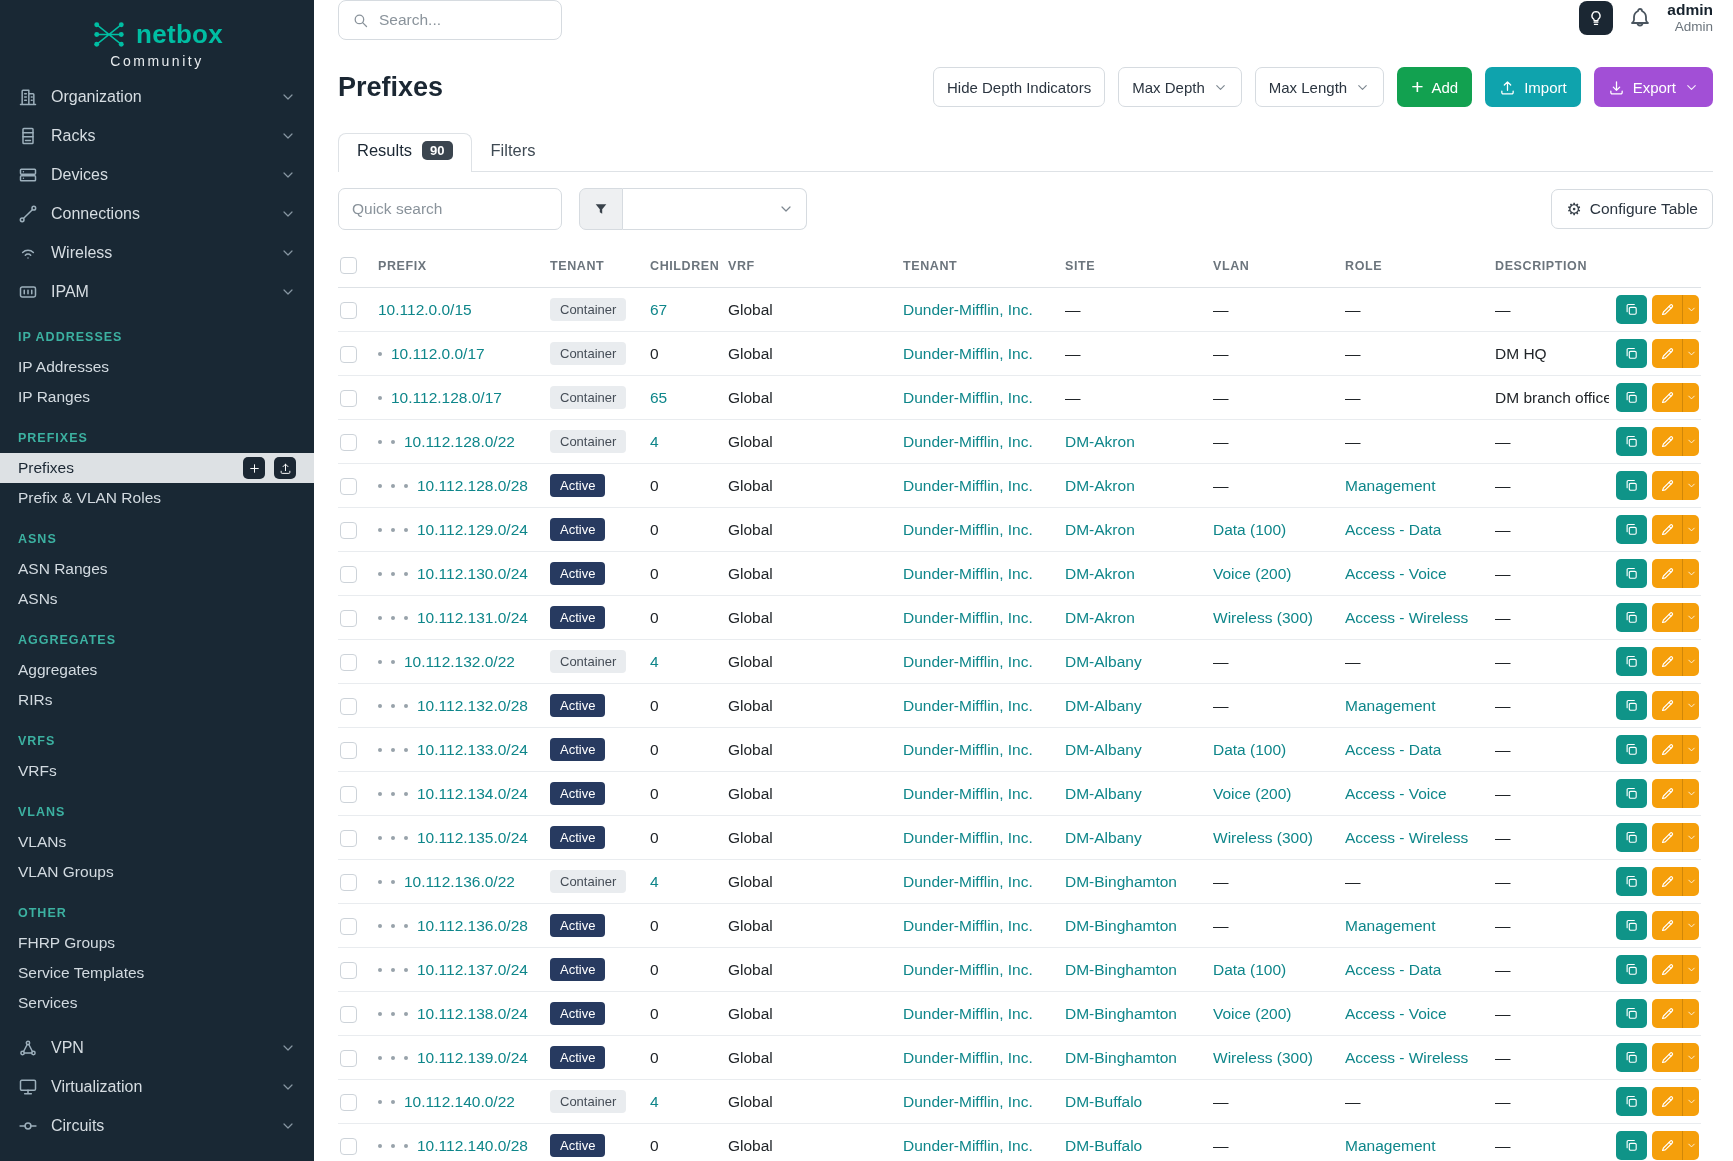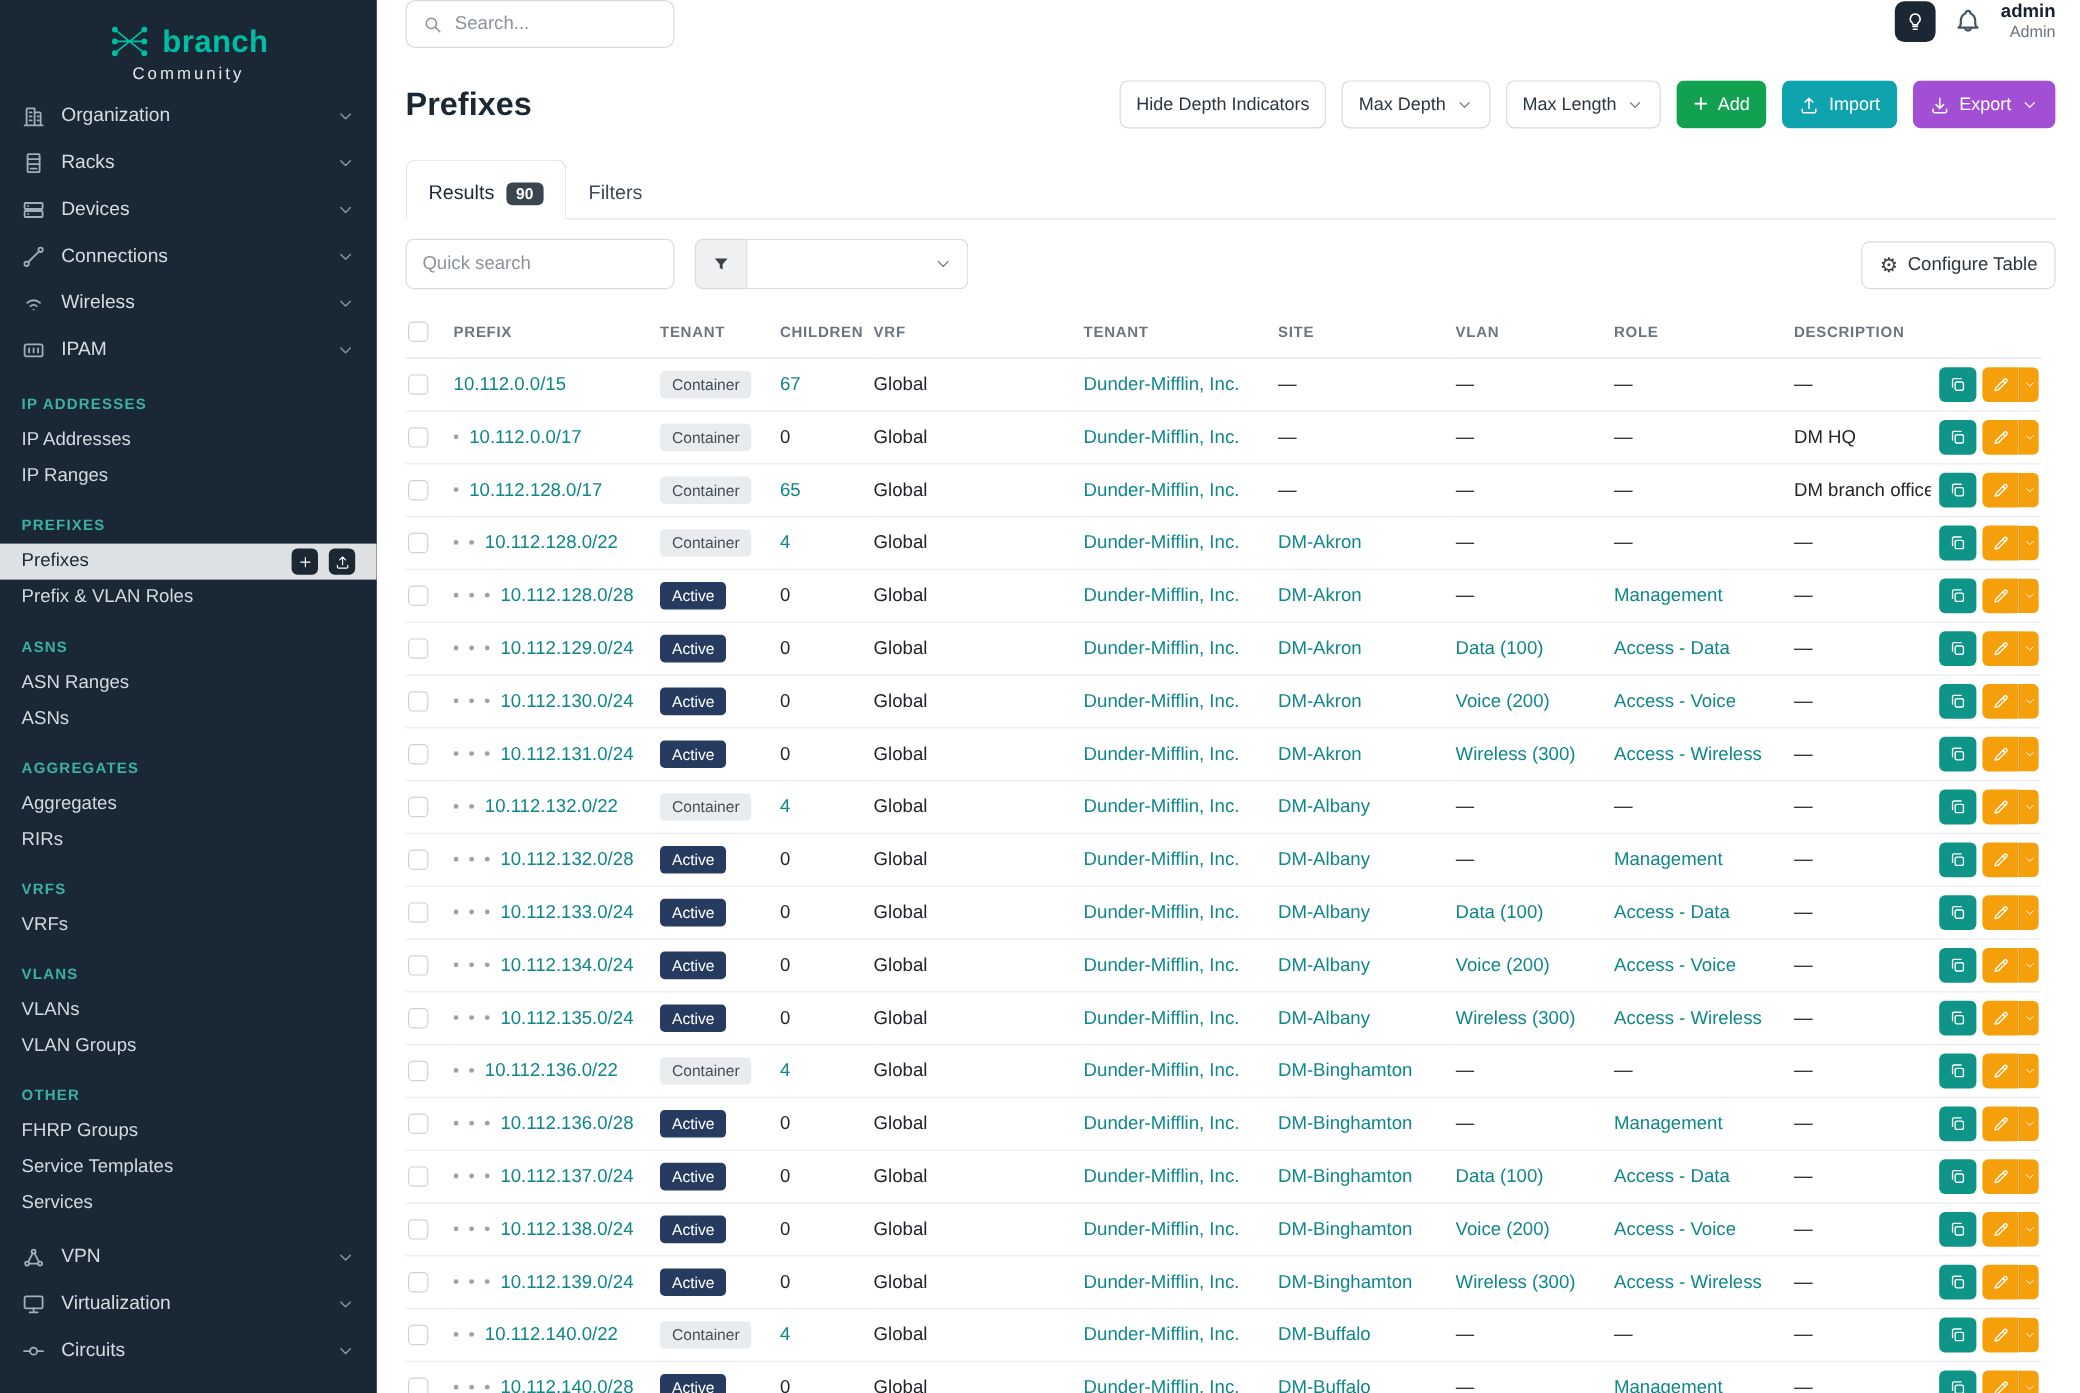--- a/index.html
+++ b/index.html
@@ -69,29 +69,29 @@
   .btn-outline{background:#fff;border-color:var(--border);color:#2b3540}
   .btn .chev{width:15px;height:15px;color:#7d8790}
   .btn-green{background:var(--btn-add);color:#fff;font-weight:500}
   .btn-teal{background:var(--btn-import);color:#fff;font-weight:500}
   .btn-purple{background:var(--btn-export);color:#fff;font-weight:500}
   .btn-purple .chev,.btn-teal .chev,.btn-green .chev{color:rgba(255,255,255,.9)}
   .btn .bi{width:17px;height:17px}
   .plus-glyph{font-size:21px;line-height:1;font-weight:500;margin-top:-2px}
 
   .tabs-row{display:flex;margin:12px 20px 0 24px;border-bottom:1px solid #dee2e6}
-  .tab{display:flex;align-items:center;gap:10px;padding:18px 18px 12px;font-size:16.5px;
+  .tab{display:flex;align-items:center;gap:10px;padding:7px 18px 12px;font-size:16.5px;
     color:#3f4a54;cursor:pointer;border:1px solid transparent;border-bottom:none;
     border-radius:8px 8px 0 0;margin-bottom:-1px}
   .tab.active{background:#fff;border-color:#dee2e6;color:#1b2733;font-weight:500;
     box-shadow:0 1px 0 #fff}
   .tab-badge{background:#3b454f;color:#fff;font-size:13px;padding:2px 8px;border-radius:5px;
     font-weight:bold}
 
-  .controls-row{display:flex;align-items:flex-end;padding:16px 20px 14px 24px}
+  .controls-row{display:flex;align-items:center;padding:16px 20px 14px 24px}
   .quick-search{width:224px;height:42px;border:1px solid var(--border);border-radius:7px;
     padding:0 13px;font-size:15.5px;font-family:inherit;color:#212529;outline:none}
   .quick-search::placeholder{color:#8a939b}
   .filter-group{display:flex;margin-left:17px}
   .funnel-btn{width:44px;height:42px;background:#eef0f2;border:1px solid var(--border);
     border-radius:7px 0 0 7px;display:inline-flex;align-items:center;justify-content:center;
     color:#39424b}
   .funnel-btn .icon{width:16px;height:16px}
   .empty-select{width:184px;height:42px;border:1px solid var(--border);border-left:none;
     border-radius:0 7px 7px 0;display:flex;align-items:center;justify-content:flex-end;
@@ -139,21 +139,21 @@
           <svg viewBox="0 0 44 40">
             <path d="M7 32L37 8M7 8l30 24M7 20h30"></path>
             <circle cx="7" cy="8" r="3" fill="currentColor" stroke="none"></circle>
             <circle cx="7" cy="20" r="3" fill="currentColor" stroke="none"></circle>
             <circle cx="7" cy="32" r="3" fill="currentColor" stroke="none"></circle>
             <circle cx="37" cy="8" r="3" fill="currentColor" stroke="none"></circle>
             <circle cx="37" cy="20" r="3" fill="currentColor" stroke="none"></circle>
             <circle cx="37" cy="32" r="3" fill="currentColor" stroke="none"></circle>
           </svg>
         </span>
-      <span class="logo-text">branch</span>
+      <span class="logo-text">netbox</span>
     </div>
     <div class="logo-sub">Community</div>
   </div>
   <nav class="side-nav">
     <div>
         <div class="side-item">
           <span class="icon mi">
             <svg viewBox="0 0 24 24">
               <path d="M3 21h18M5 21V5a1 1 0 0 1 1-1h7v17M13 8h5a1 1 0 0 1 1 1v12M8 8h2M8 12h2M8 16h2M16 12h1M16 16h1"></path>
             </svg>

